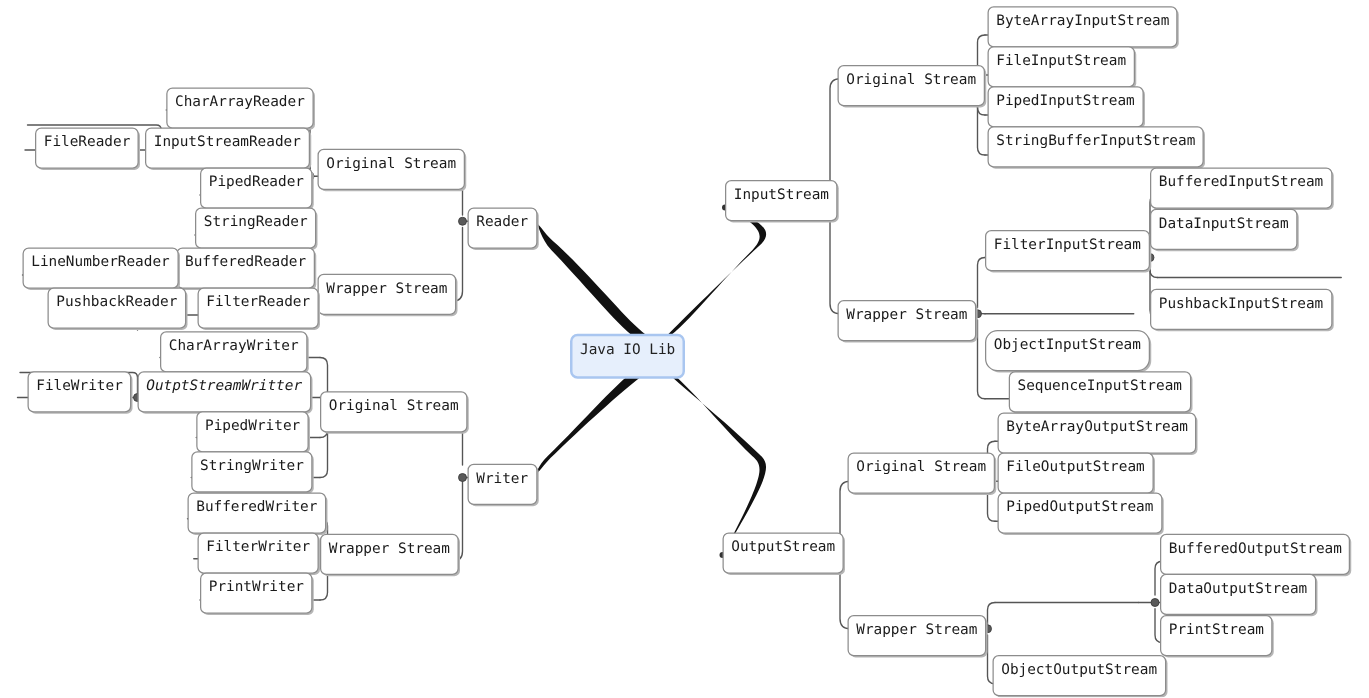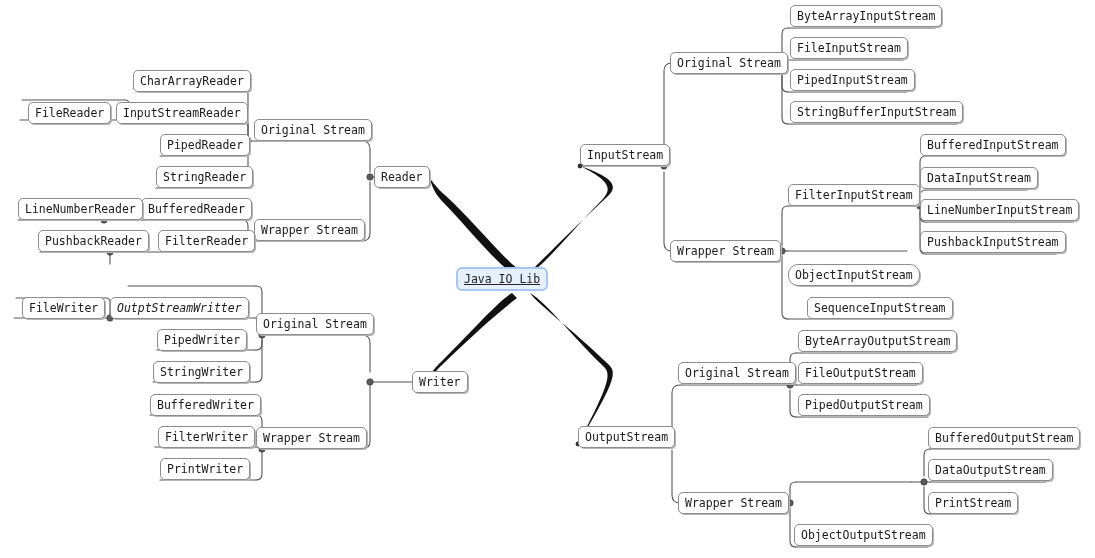--- a/index.html
+++ b/index.html
@@ -21,44 +21,43 @@
     position: absolute;
     left: 0;
     top: 0;
     width: 1095px;
     height: 558px;
     pointer-events: none;
   }
   .node {
     position: absolute;
     box-sizing: border-box;
-    height: 22px;
+    height: 33px;
     line-height: 20px;
     padding: 0 6px;
     border: 1px solid #8c8c8c;
     border-radius: 5px;
     background: #ffffff;
     color: #1a1a1a;
     font-family: "DejaVu Sans Mono", "Liberation Mono", monospace;
     font-size: 11.5px;
     letter-spacing: 0px;
     white-space: nowrap;
     box-shadow: 1.5px 1.5px 0 -0.5px #b6b6b6;
     z-index: 5;
   }
   .node.root {
     background: #e6effc;
     border: 2px solid #a9c6f0;
     border-radius: 6px;
-    height: 24px;
+    height: 36px;
     line-height: 20px;
     color: #222222;
     box-shadow: none;
     z-index: 7;
-    text-decoration: underline;
   }
 </style>
 </head>
 <body>
 
 <div id="canvas">
 
   <svg id="edges" viewBox="0 0 1095 558">
     <g fill="none" stroke="#555555" stroke-width="1.1" stroke-linecap="round" stroke-linejoin="round">
 
@@ -210,25 +209,26 @@
   <div class="node" style="left:116px; top:102px;">InputStreamReader</div>
   <div class="node" style="left:160px; top:134px;">PipedReader</div>
   <div class="node" style="left:156px; top:166px;">StringReader</div>
   <div class="node" style="left:28px; top:102px;">FileReader</div>
 
   <div class="node" style="left:141px; top:198px;text-align:right;">BufferedReader</div>
   <div class="node" style="left:158px; top:230px;">FilterReader</div>
   <div class="node" style="left:18px; top:198px;">LineNumberReader</div>
   <div class="node" style="left:38px; top:230px;">PushbackReader</div>
 
-  <div class="node" style="left:374px; top:371px;margin-left:38px;">Writer</div>
+  <div class="node" style="left:374px; top:371px;">Writer</div>
 
   <div class="node" style="left:256px; top:313px;">Original Stream</div>
   <div class="node" style="left:256px; top:427px;">Wrapper Stream</div>
 
+  <div class="node" style="left:128px; top:265px;">CharArrayWriter</div>
   <div class="node" style="left:110px; top:297px;font-style:italic;">OutptStreamWritter</div>
   <div class="node" style="left:157px; top:329px;">PipedWriter</div>
   <div class="node" style="left:153px; top:361px;">StringWriter</div>
   <div class="node" style="left:22px; top:297px;">FileWriter</div>
 
   <div class="node" style="left:150px; top:394px;">BufferedWriter</div>
   <div class="node" style="left:158px; top:426px;">FilterWriter</div>
   <div class="node" style="left:160px; top:458px;">PrintWriter</div>
 
   <div class="node" style="left:580px; top:144px;">InputStream</div>
@@ -240,21 +240,20 @@
   <div class="node" style="left:790px; top:37px;">FileInputStream</div>
   <div class="node" style="left:790px; top:69px;">PipedInputStream</div>
   <div class="node" style="left:790px; top:101px;">StringBufferInputStream</div>
 
   <div class="node" style="left:788px; top:184px;">FilterInputStream</div>
   <div class="node" style="left:788px; top:264px;border-radius:10px;">ObjectInputStream</div>
   <div class="node" style="left:788px; top:297px;margin-left:19px;">SequenceInputStream</div>
 
   <div class="node" style="left:920px; top:134px;">BufferedInputStream</div>
   <div class="node" style="left:920px; top:167px;">DataInputStream</div>
-  <div class="node" style="left:920px; top:199px;">LineNumberInputStream</div>
   <div class="node" style="left:920px; top:231px;">PushbackInputStream</div>
 
   <div class="node" style="left:578px; top:426px;">OutputStream</div>
 
   <div class="node" style="left:678px; top:362px;">Original Stream</div>
   <div class="node" style="left:678px; top:492px;">Wrapper Stream</div>
 
   <div class="node" style="left:798px; top:330px;">ByteArrayOutputStream</div>
   <div class="node" style="left:798px; top:362px;">FileOutputStream</div>
   <div class="node" style="left:798px; top:394px;">PipedOutputStream</div>

